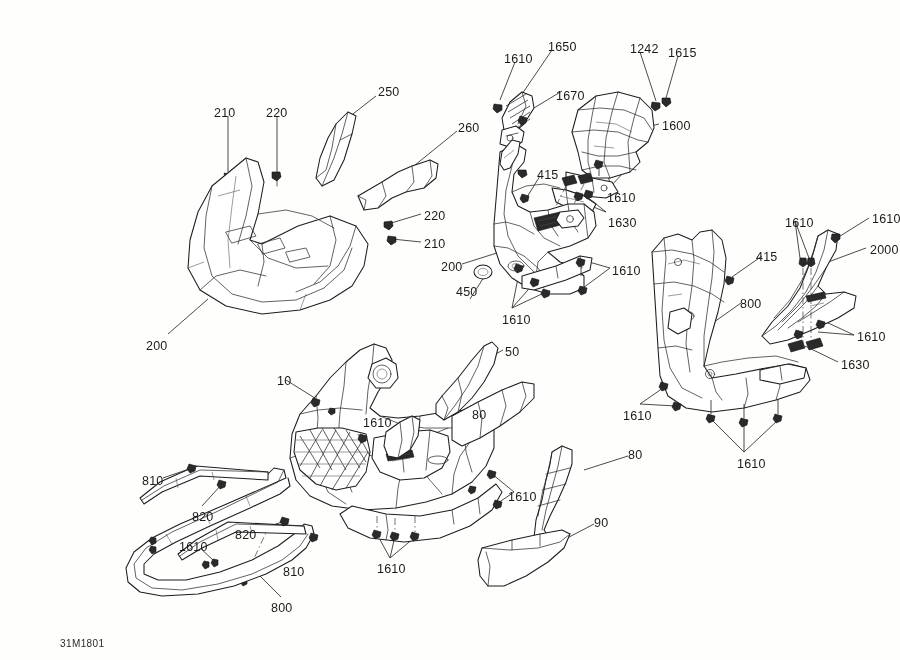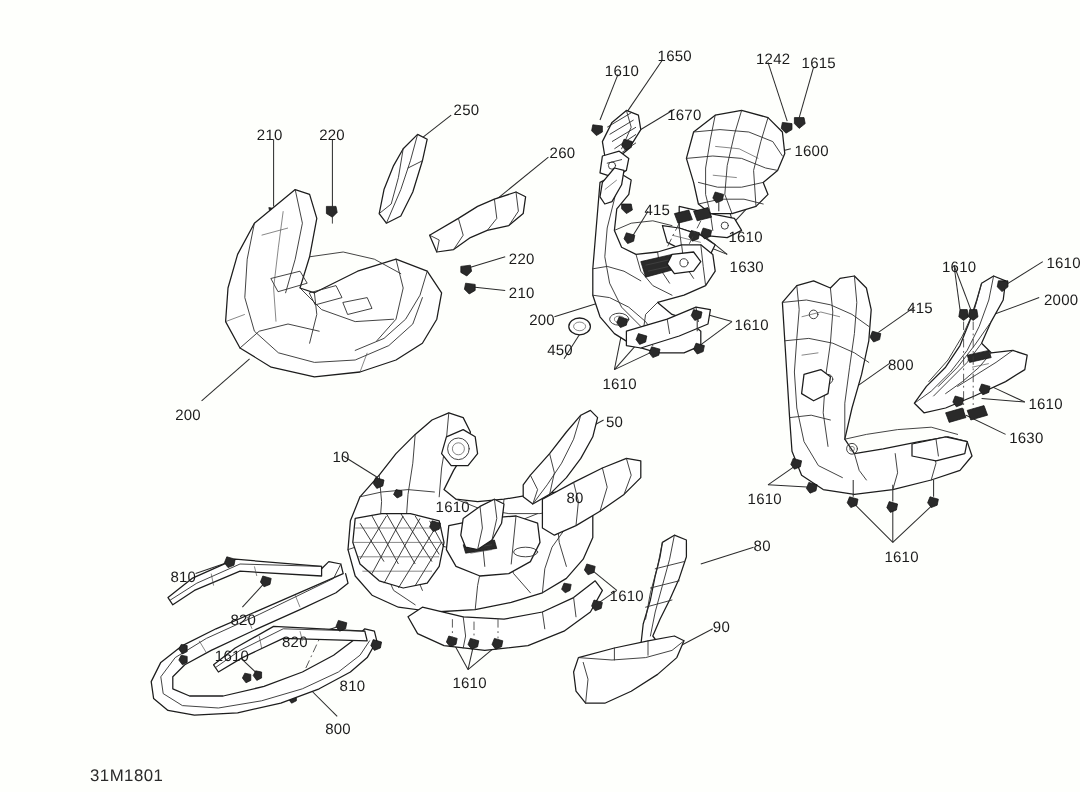--- a/index.html
+++ b/index.html
@@ -1,20 +1,20 @@
 <!DOCTYPE html>
 <html><head>
 <meta charset="utf-8">
 <style>
   html,body{margin:0;padding:0;background:#fff;}
   body{width:900px;height:660px;overflow:hidden;font-family:"Liberation Sans",sans-serif;}
   #sheet{position:relative;width:900px;height:660px;background:#fefffc;}
   svg#art{position:absolute;left:0;top:0;width:900px;height:660px;}
   .lbl{position:absolute;font-family:"Liberation Sans",sans-serif;font-size:12.5px;color:#1b1b1b;white-space:nowrap;letter-spacing:.2px;}
-  .code{position:absolute;font-family:"Liberation Sans",sans-serif;font-size:14px;color:#2a2a2a;letter-spacing:.4px;margin-left:15px;}
+  .code{position:absolute;font-family:"Liberation Sans",sans-serif;font-size:10px;color:#2a2a2a;letter-spacing:.4px;}
   .ln{stroke:#2b2b2b;stroke-width:.85;fill:none;}
   .part{fill:#ffffff;stroke:#1d1d1d;stroke-width:1.05;stroke-linejoin:round;stroke-linecap:round;}
   .partl{fill:none;stroke:#2f2f2f;stroke-width:.75;stroke-linejoin:round;stroke-linecap:round;}
   .thin{fill:none;stroke:#4a4a4a;stroke-width:.55;}
   .dark{fill:#2a2a2a;stroke:#111;stroke-width:.6;}
   .mesh{fill:none;stroke:#1a1a1a;stroke-width:.7;}
   .dash{stroke:#3a3a3a;stroke-width:.7;fill:none;stroke-dasharray:7 3 1.5 3;}
 </style>
 </head>
 <body>

